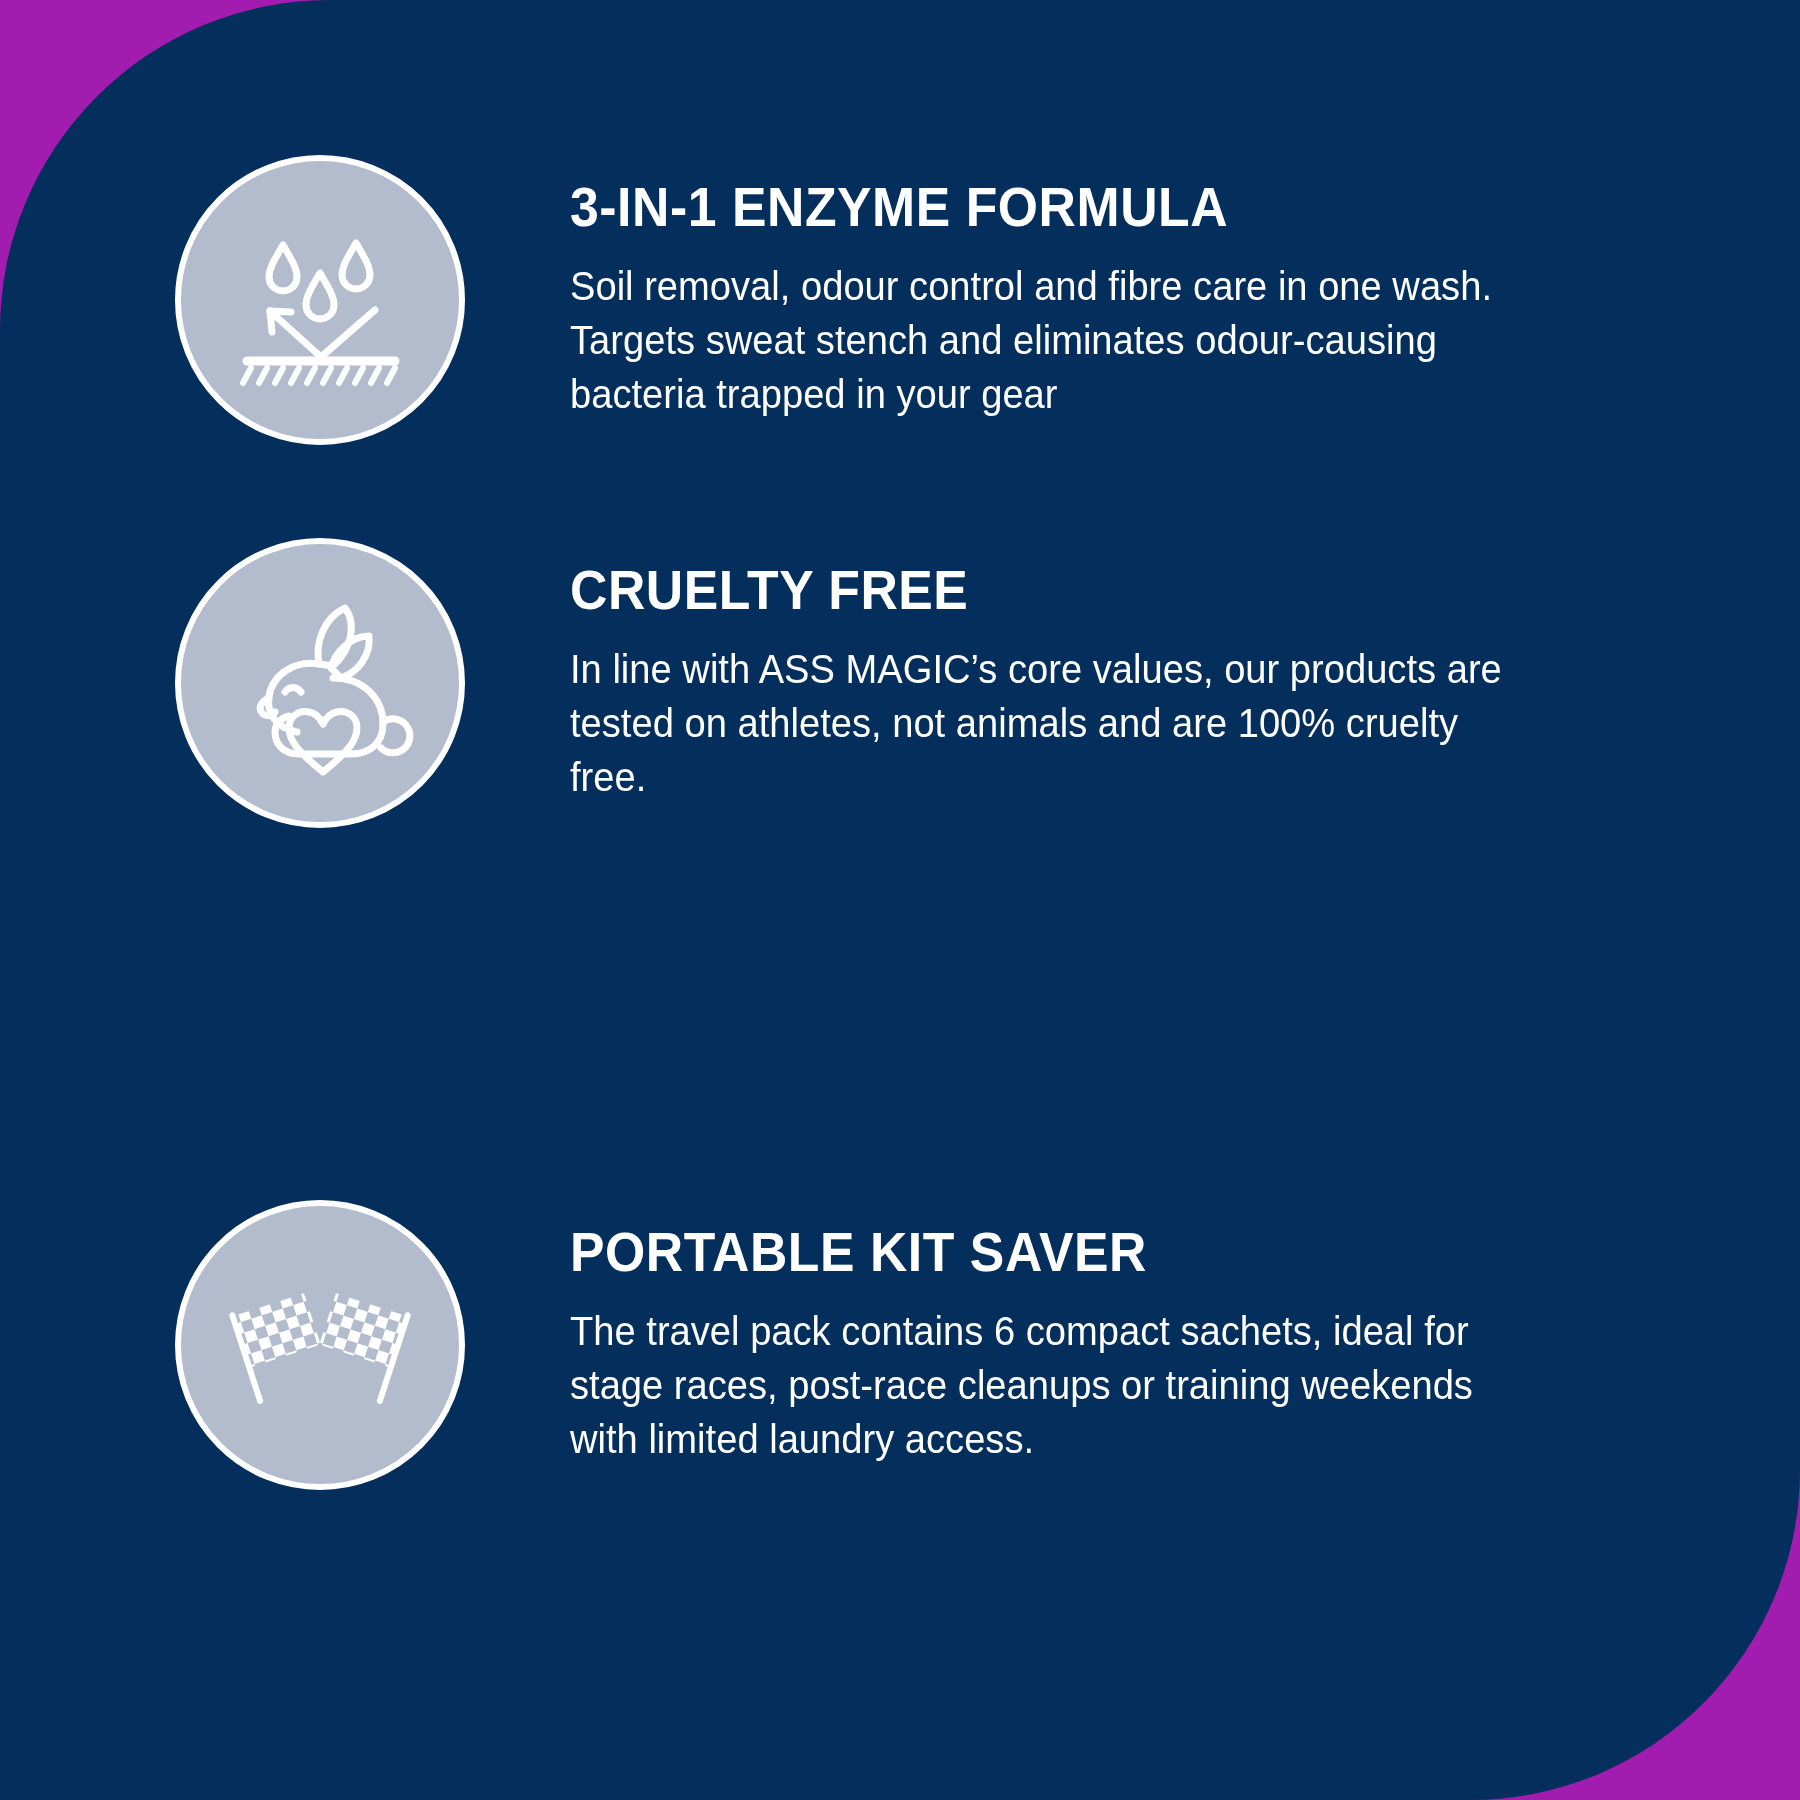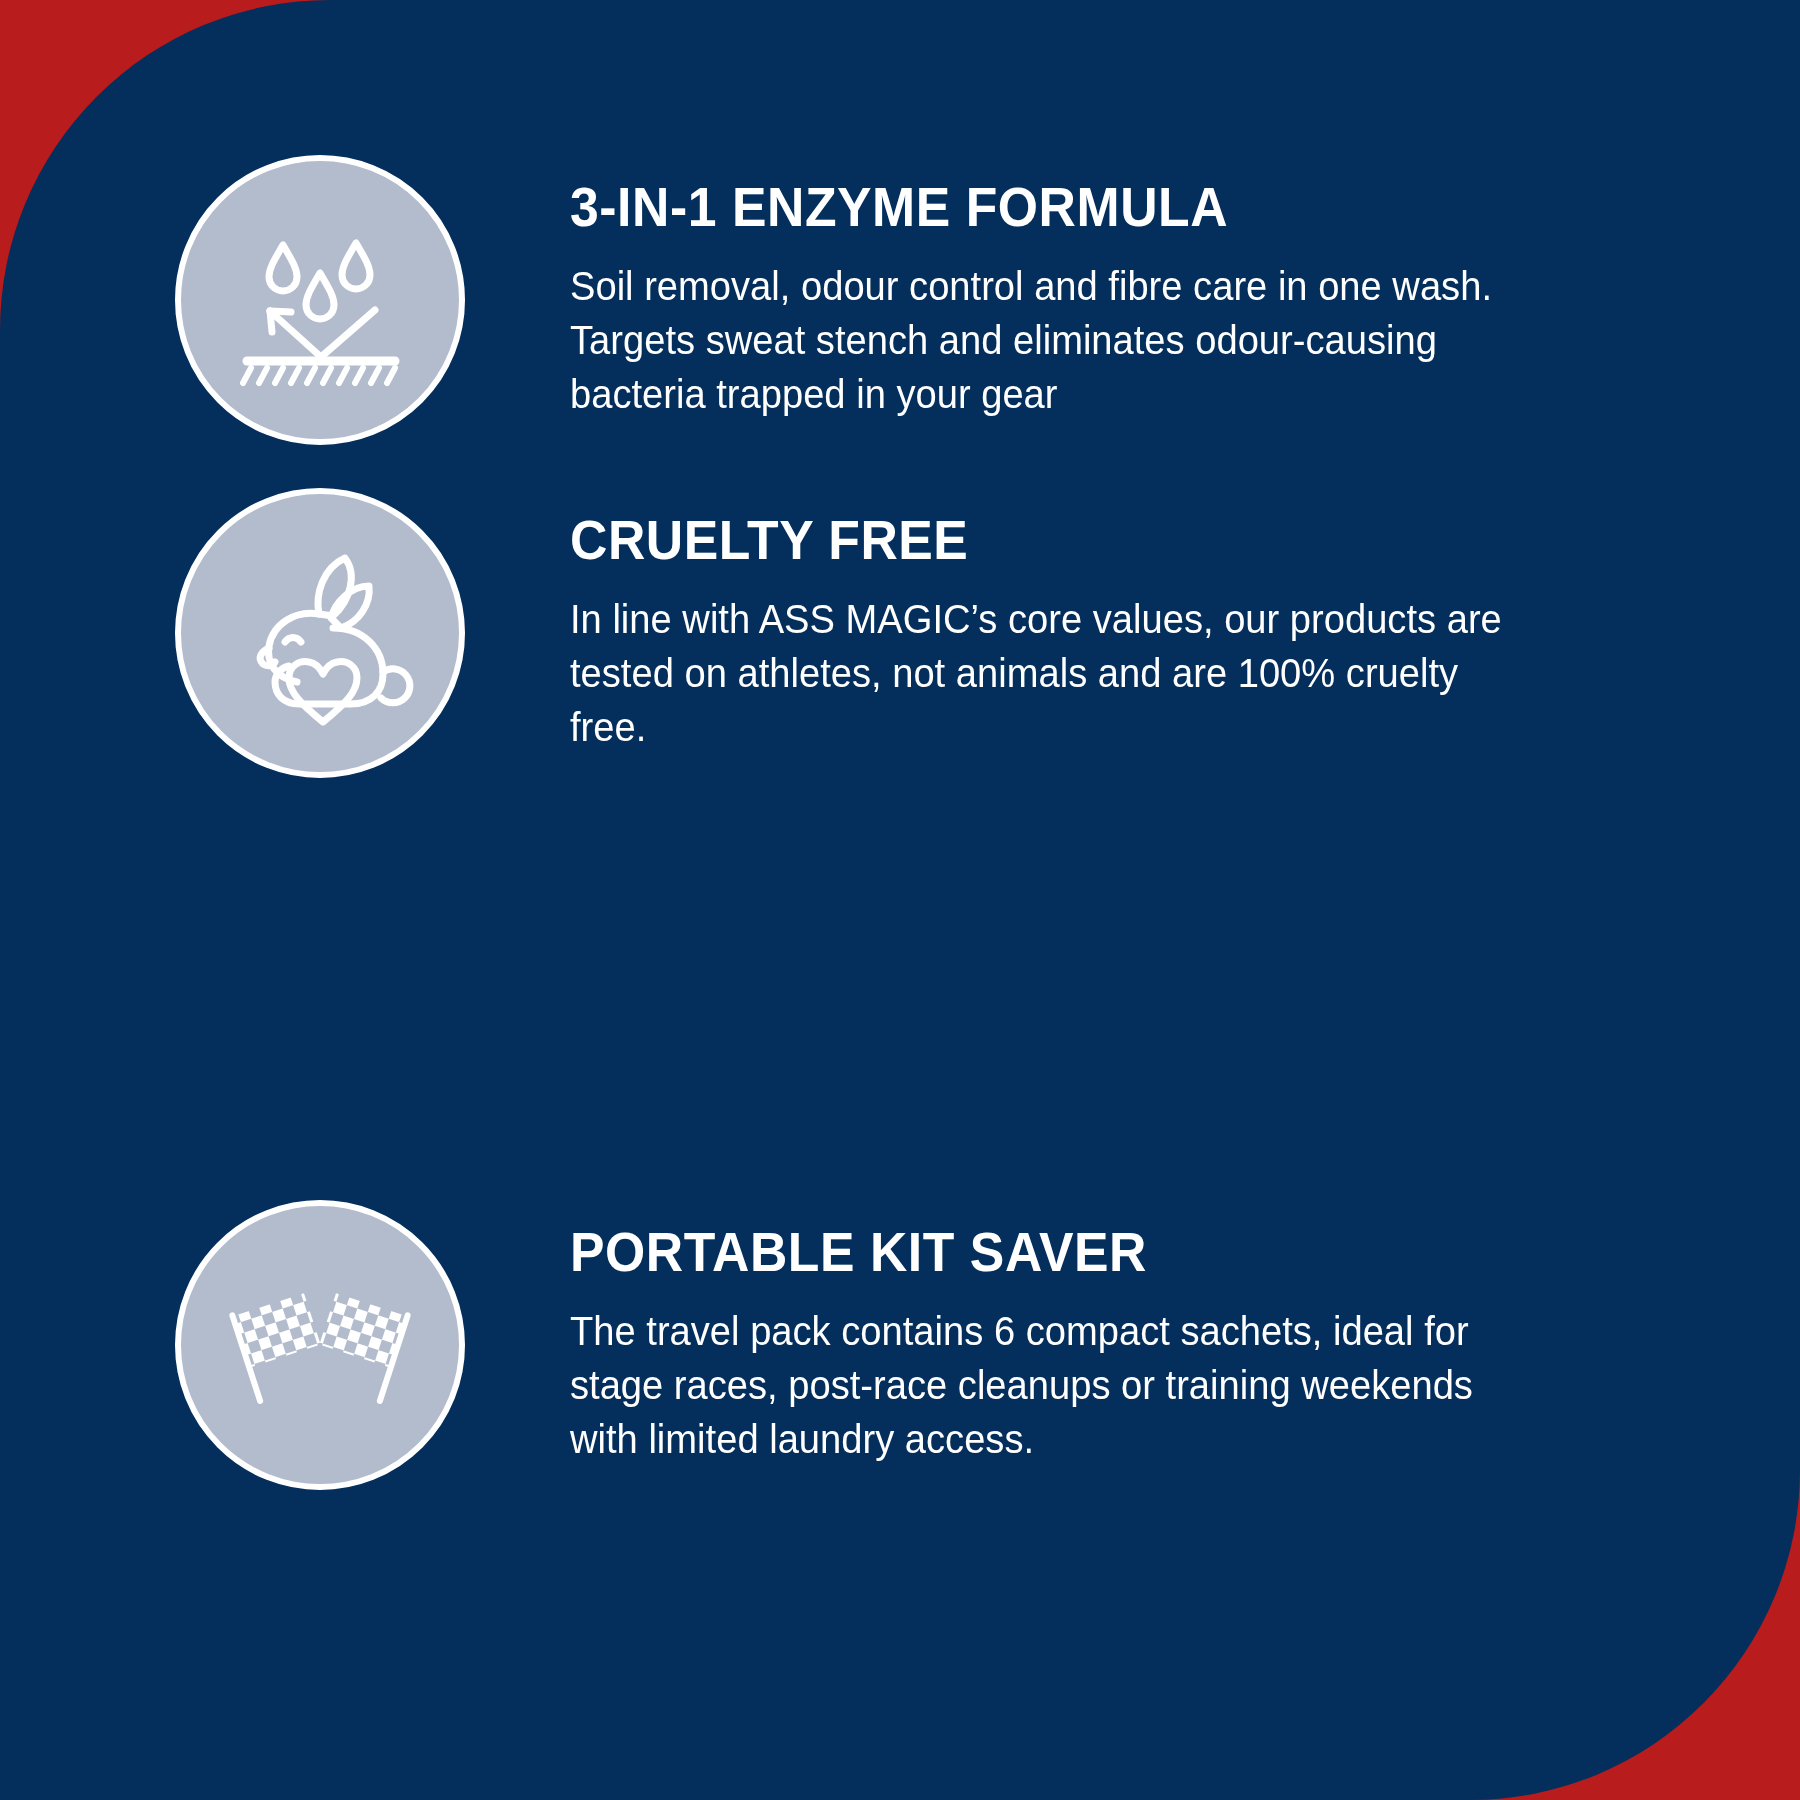--- a/index.html
+++ b/index.html
@@ -11,21 +11,21 @@
     height: 1800px;
     background: #aeb8c9;
     font-family: "Liberation Sans", sans-serif;
     overflow: hidden;
   }
 
   #stage {
     position: relative;
     width: 1800px;
     height: 1800px;
-    background: #b91c1c;
+    background: #a21caf;
   }
 
   
   #panel {
     position: absolute;
     left: 0;
     top: 0;
     width: 1800px;
     height: 1800px;
     background: #042f5c;
@@ -88,21 +88,21 @@
     font-size: 41px;
     font-weight: 400;
     line-height: 1.32;
     margin: 0;
     transform: scaleX(0.93);
     transform-origin: left center;
   }
 
   
   #row-0 { top: 155px; }
-  #row-1 { top: 488px; }
+  #row-1 { top: 538px; }
   #row-2 { top: 855px; }
   #row-3 { top: 1200px; }
 </style>
 </head>
 <body>
 
 <div id="stage">
 
   <div id="panel"></div>
 

